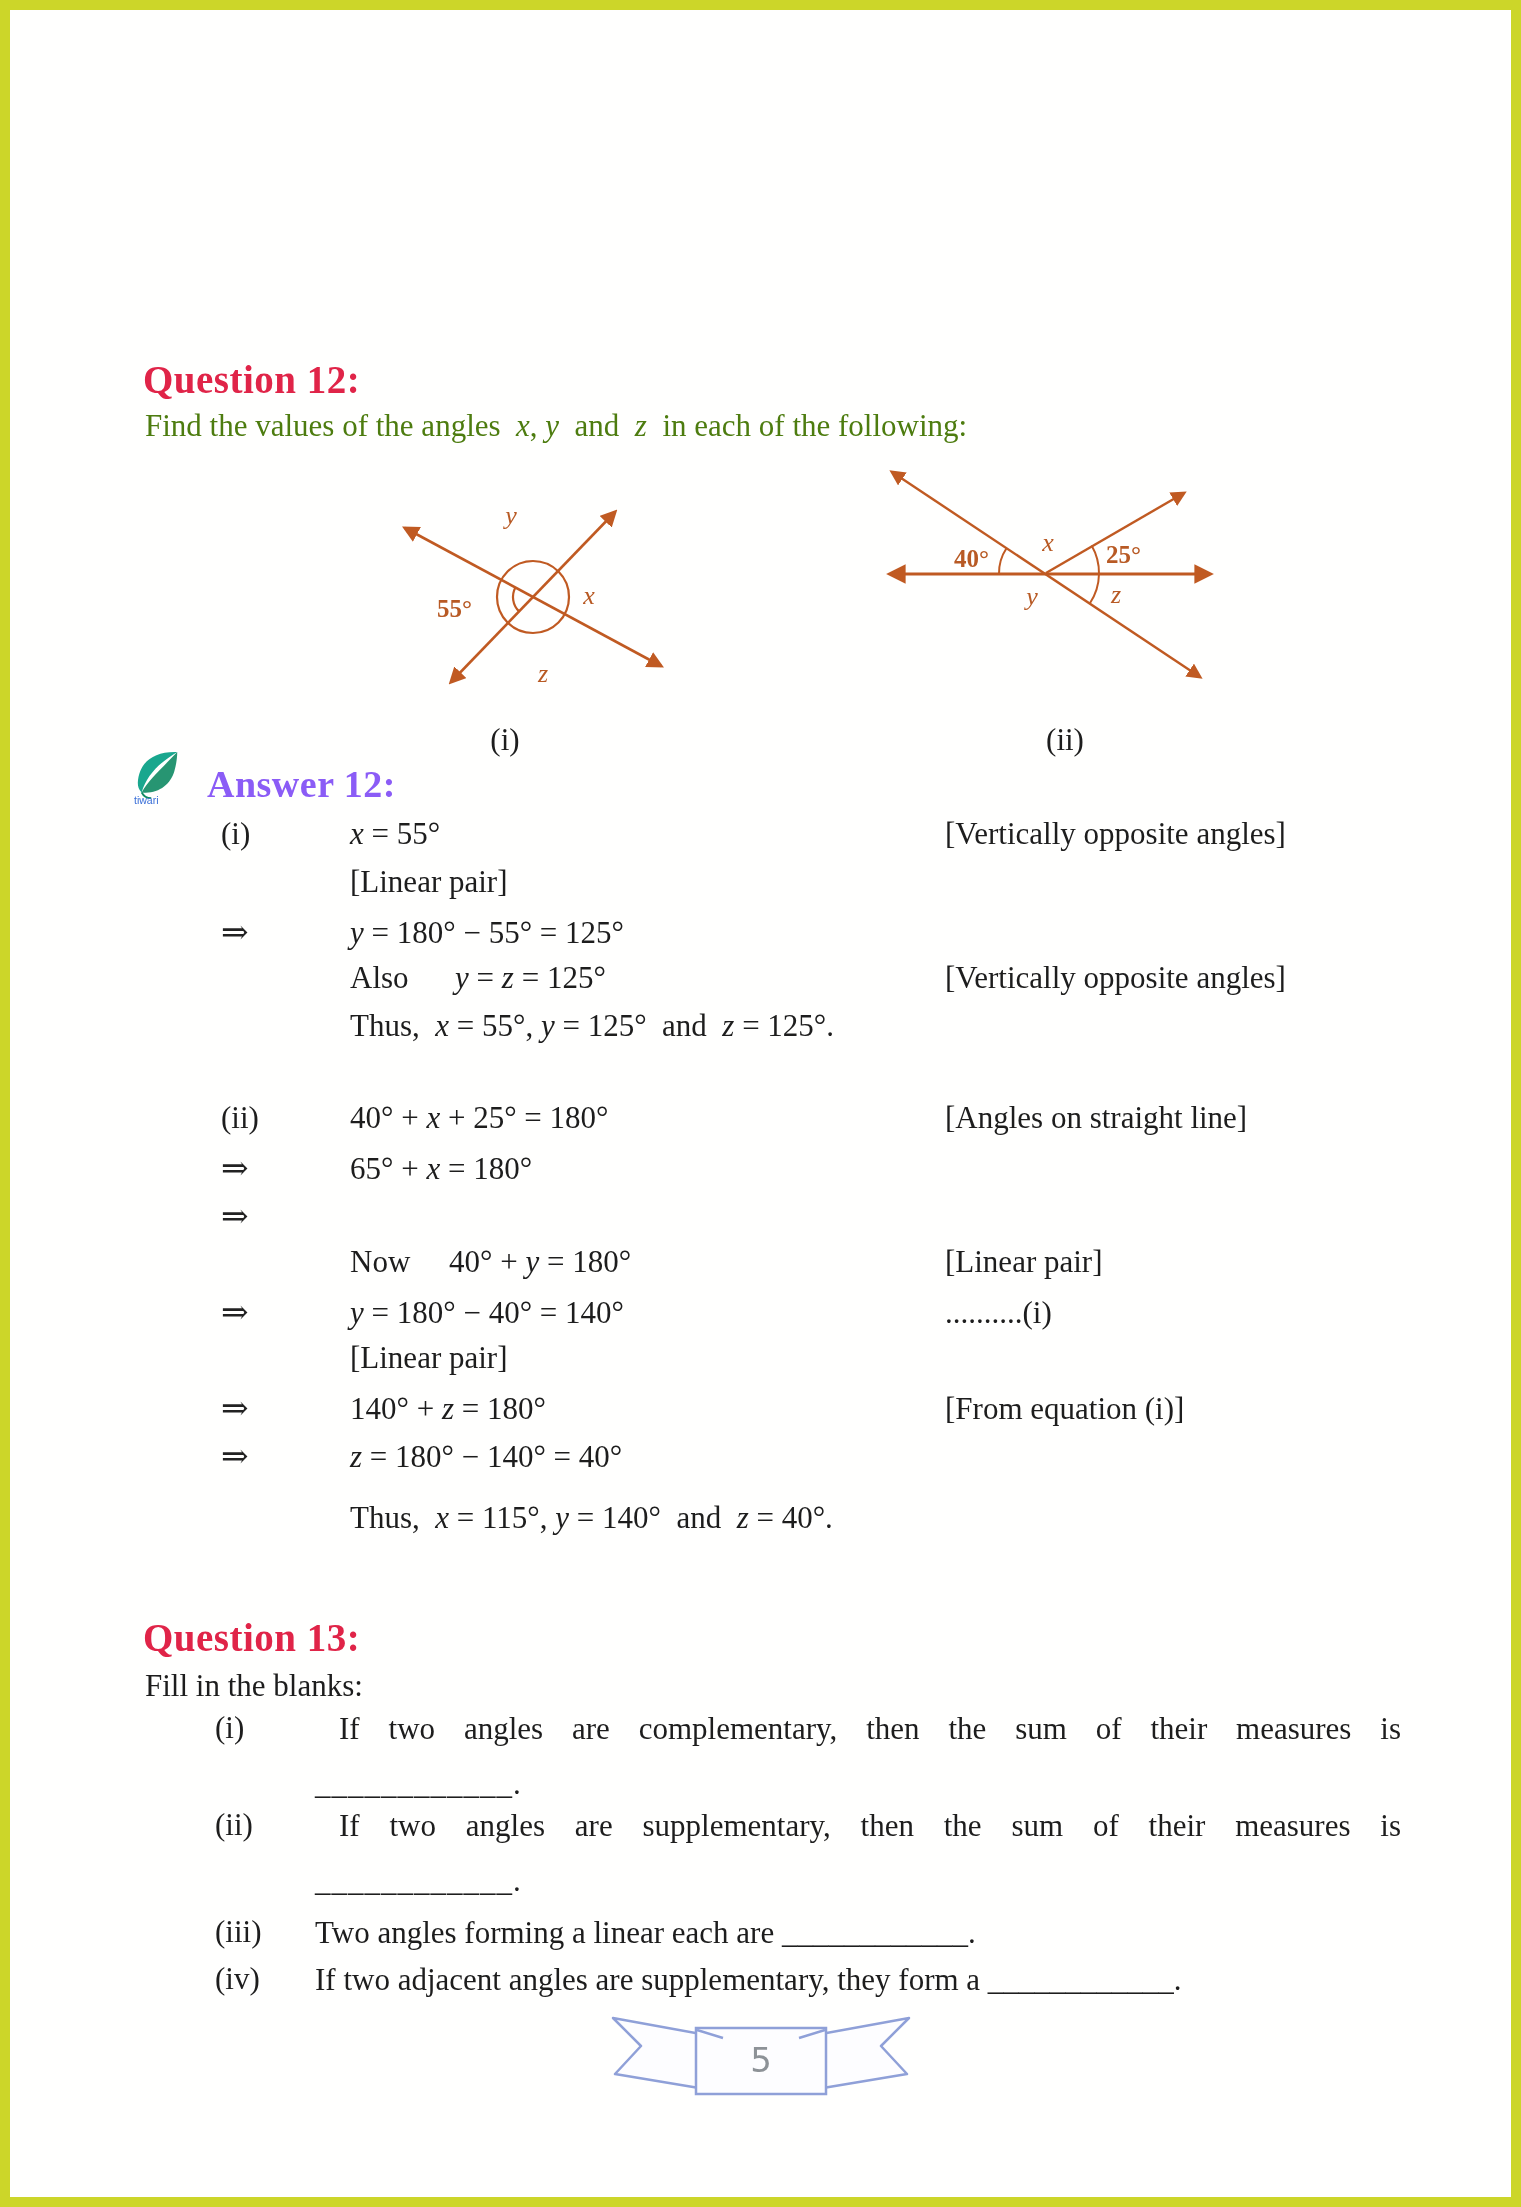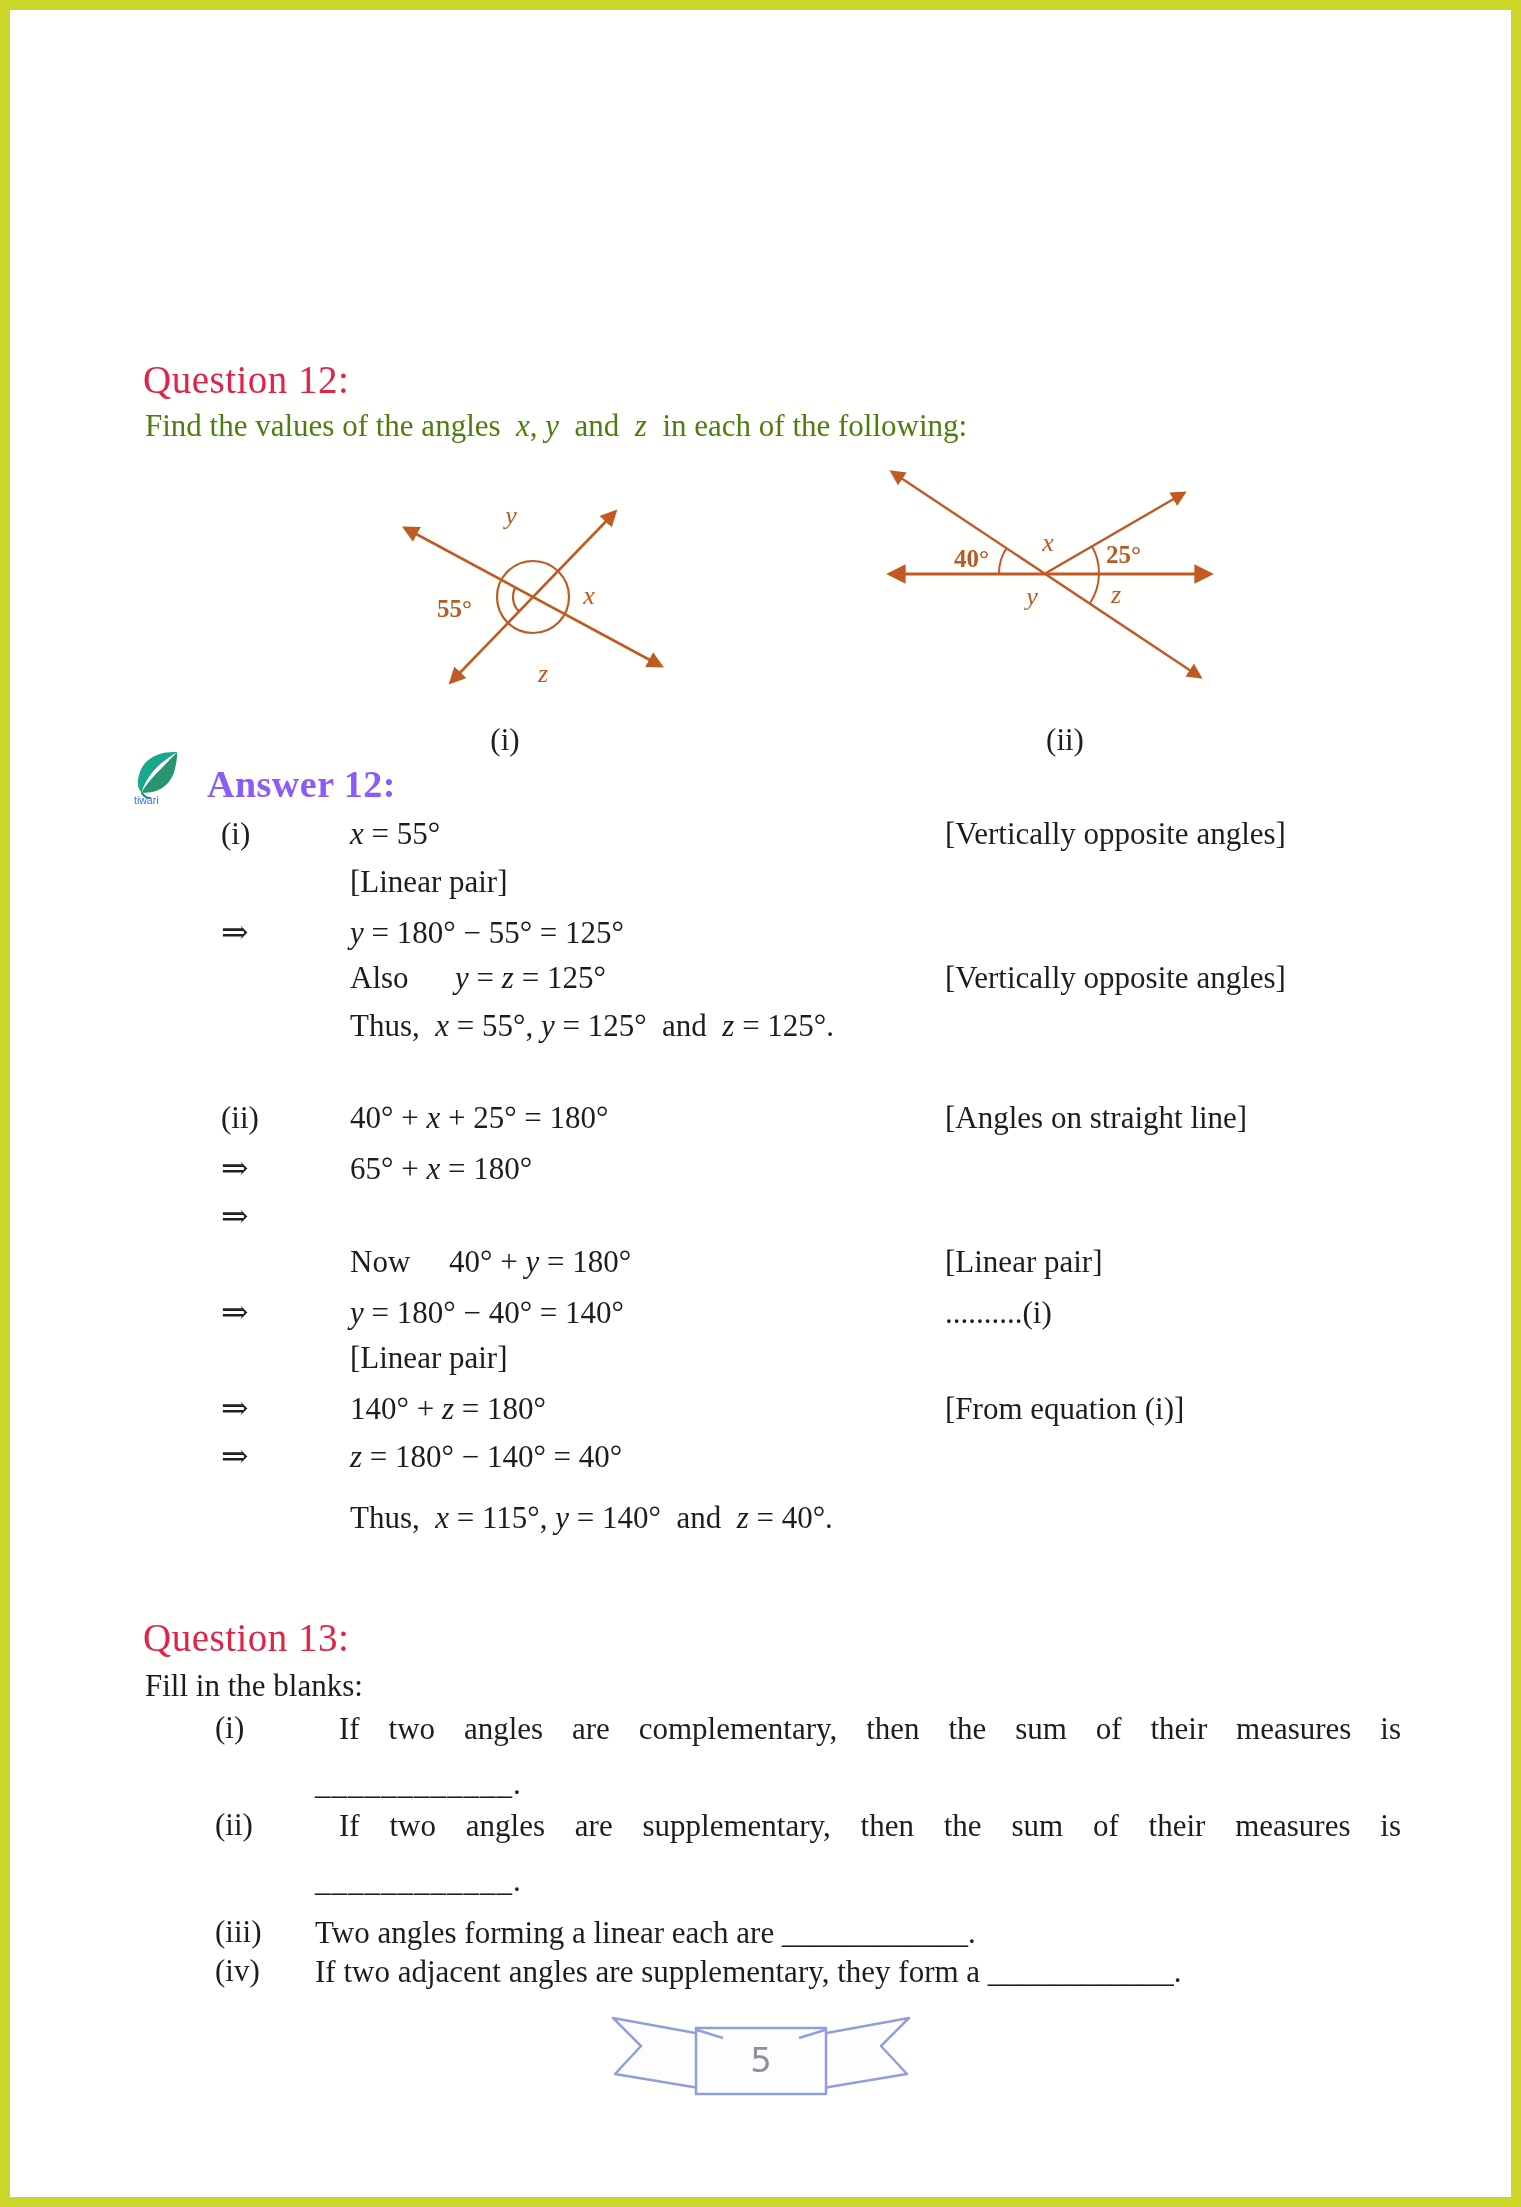--- a/index.html
+++ b/index.html
@@ -6,21 +6,21 @@
   html,body { width:1521px; height:2207px; background:#ffffff; }
   body { font-family:"Liberation Serif","DejaVu Serif",serif; color:#1d1d1d; }
 
   .page {
     position:relative; width:1521px; height:2207px;
     border:10px solid #ccd629; background:#fffffe; overflow:hidden;
   }
   .content { position:absolute; left:133px; top:0; width:1258px; height:100%; }
 
   .q-heading {
-    position:absolute; left:0; font-size:39px; font-weight:normal;
+    position:absolute; left:0; font-size:39px; font-weight:bold;
     color:#e02448; letter-spacing:0.5px;
   }
   .q12-prompt {
     position:absolute; left:2px; top:398px; font-size:31px; white-space:pre; color:#4d7c0f;
   }
   .q12-prompt i, .expr i, .fill-text i { font-style:italic; }
 
   
   .figures-row { position:absolute; left:0; top:440px; width:1258px; height:330px; }
   .figure { position:absolute; }
@@ -45,21 +45,21 @@
   
   .q13-intro { position:absolute; left:2px; top:1658px; font-size:31px; }
   .fill-items { position:absolute; left:0; top:1700px; width:1258px; }
   .fill-row { display:grid; grid-template-columns:100px 1fr; padding-left:72px; }
   .fill-num { font-size:31px; }
   .fill-text { font-size:31px; line-height:38px; }
   .fill-text.justify { text-align:justify; text-align-last:justify;margin-left:24px; }
   .blank-line { margin-top:17px; margin-bottom:0; }
   .blank-line .fill-text { letter-spacing:1px; }
   .item-iii { margin-top:14px; }
-  .item-iv { margin-top:1px; }
+  .item-iv { margin-top:9px; }
 
   
   .ribbon-wrap { position:absolute; left:50%; top:1988px; transform:translateX(-50%); }
 
   svg text.fig-label { font-family:"Liberation Serif","DejaVu Serif",serif; fill:#b85a24; }
   svg text.fig-var { font-style:italic; }
   svg text.fig-deg { font-weight:bold; }
 </style>
 </head>
 <body>

